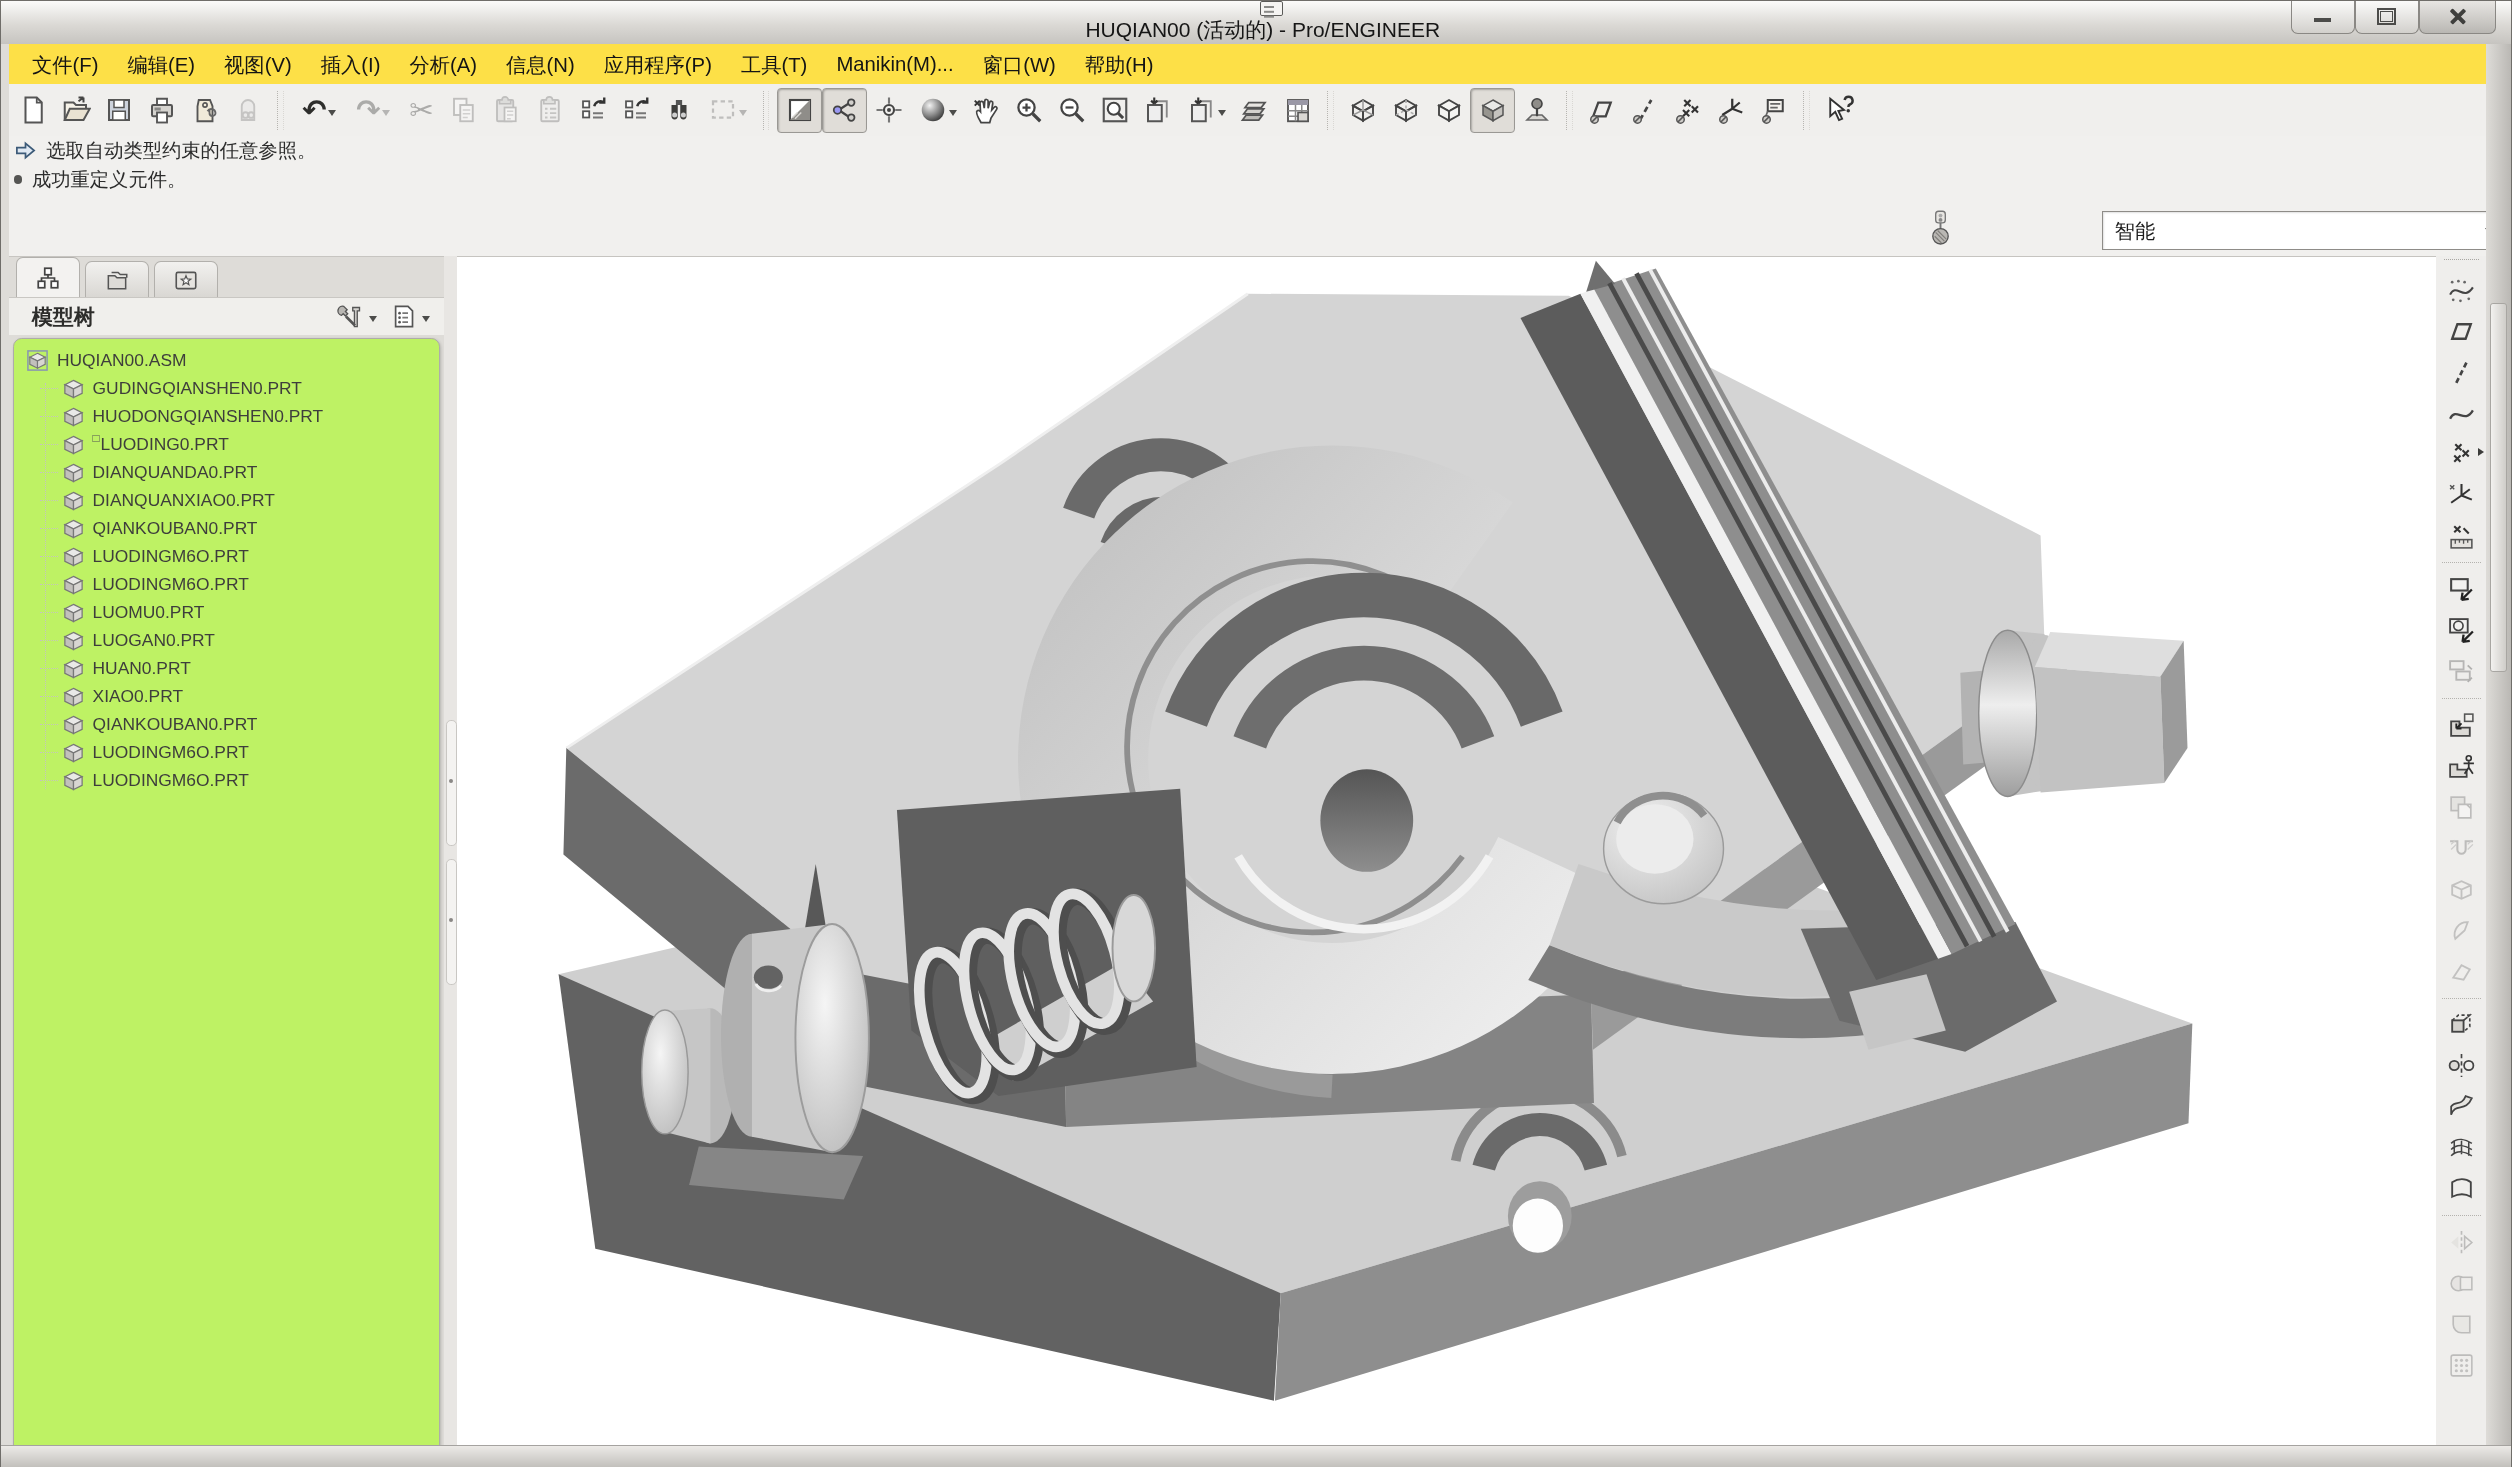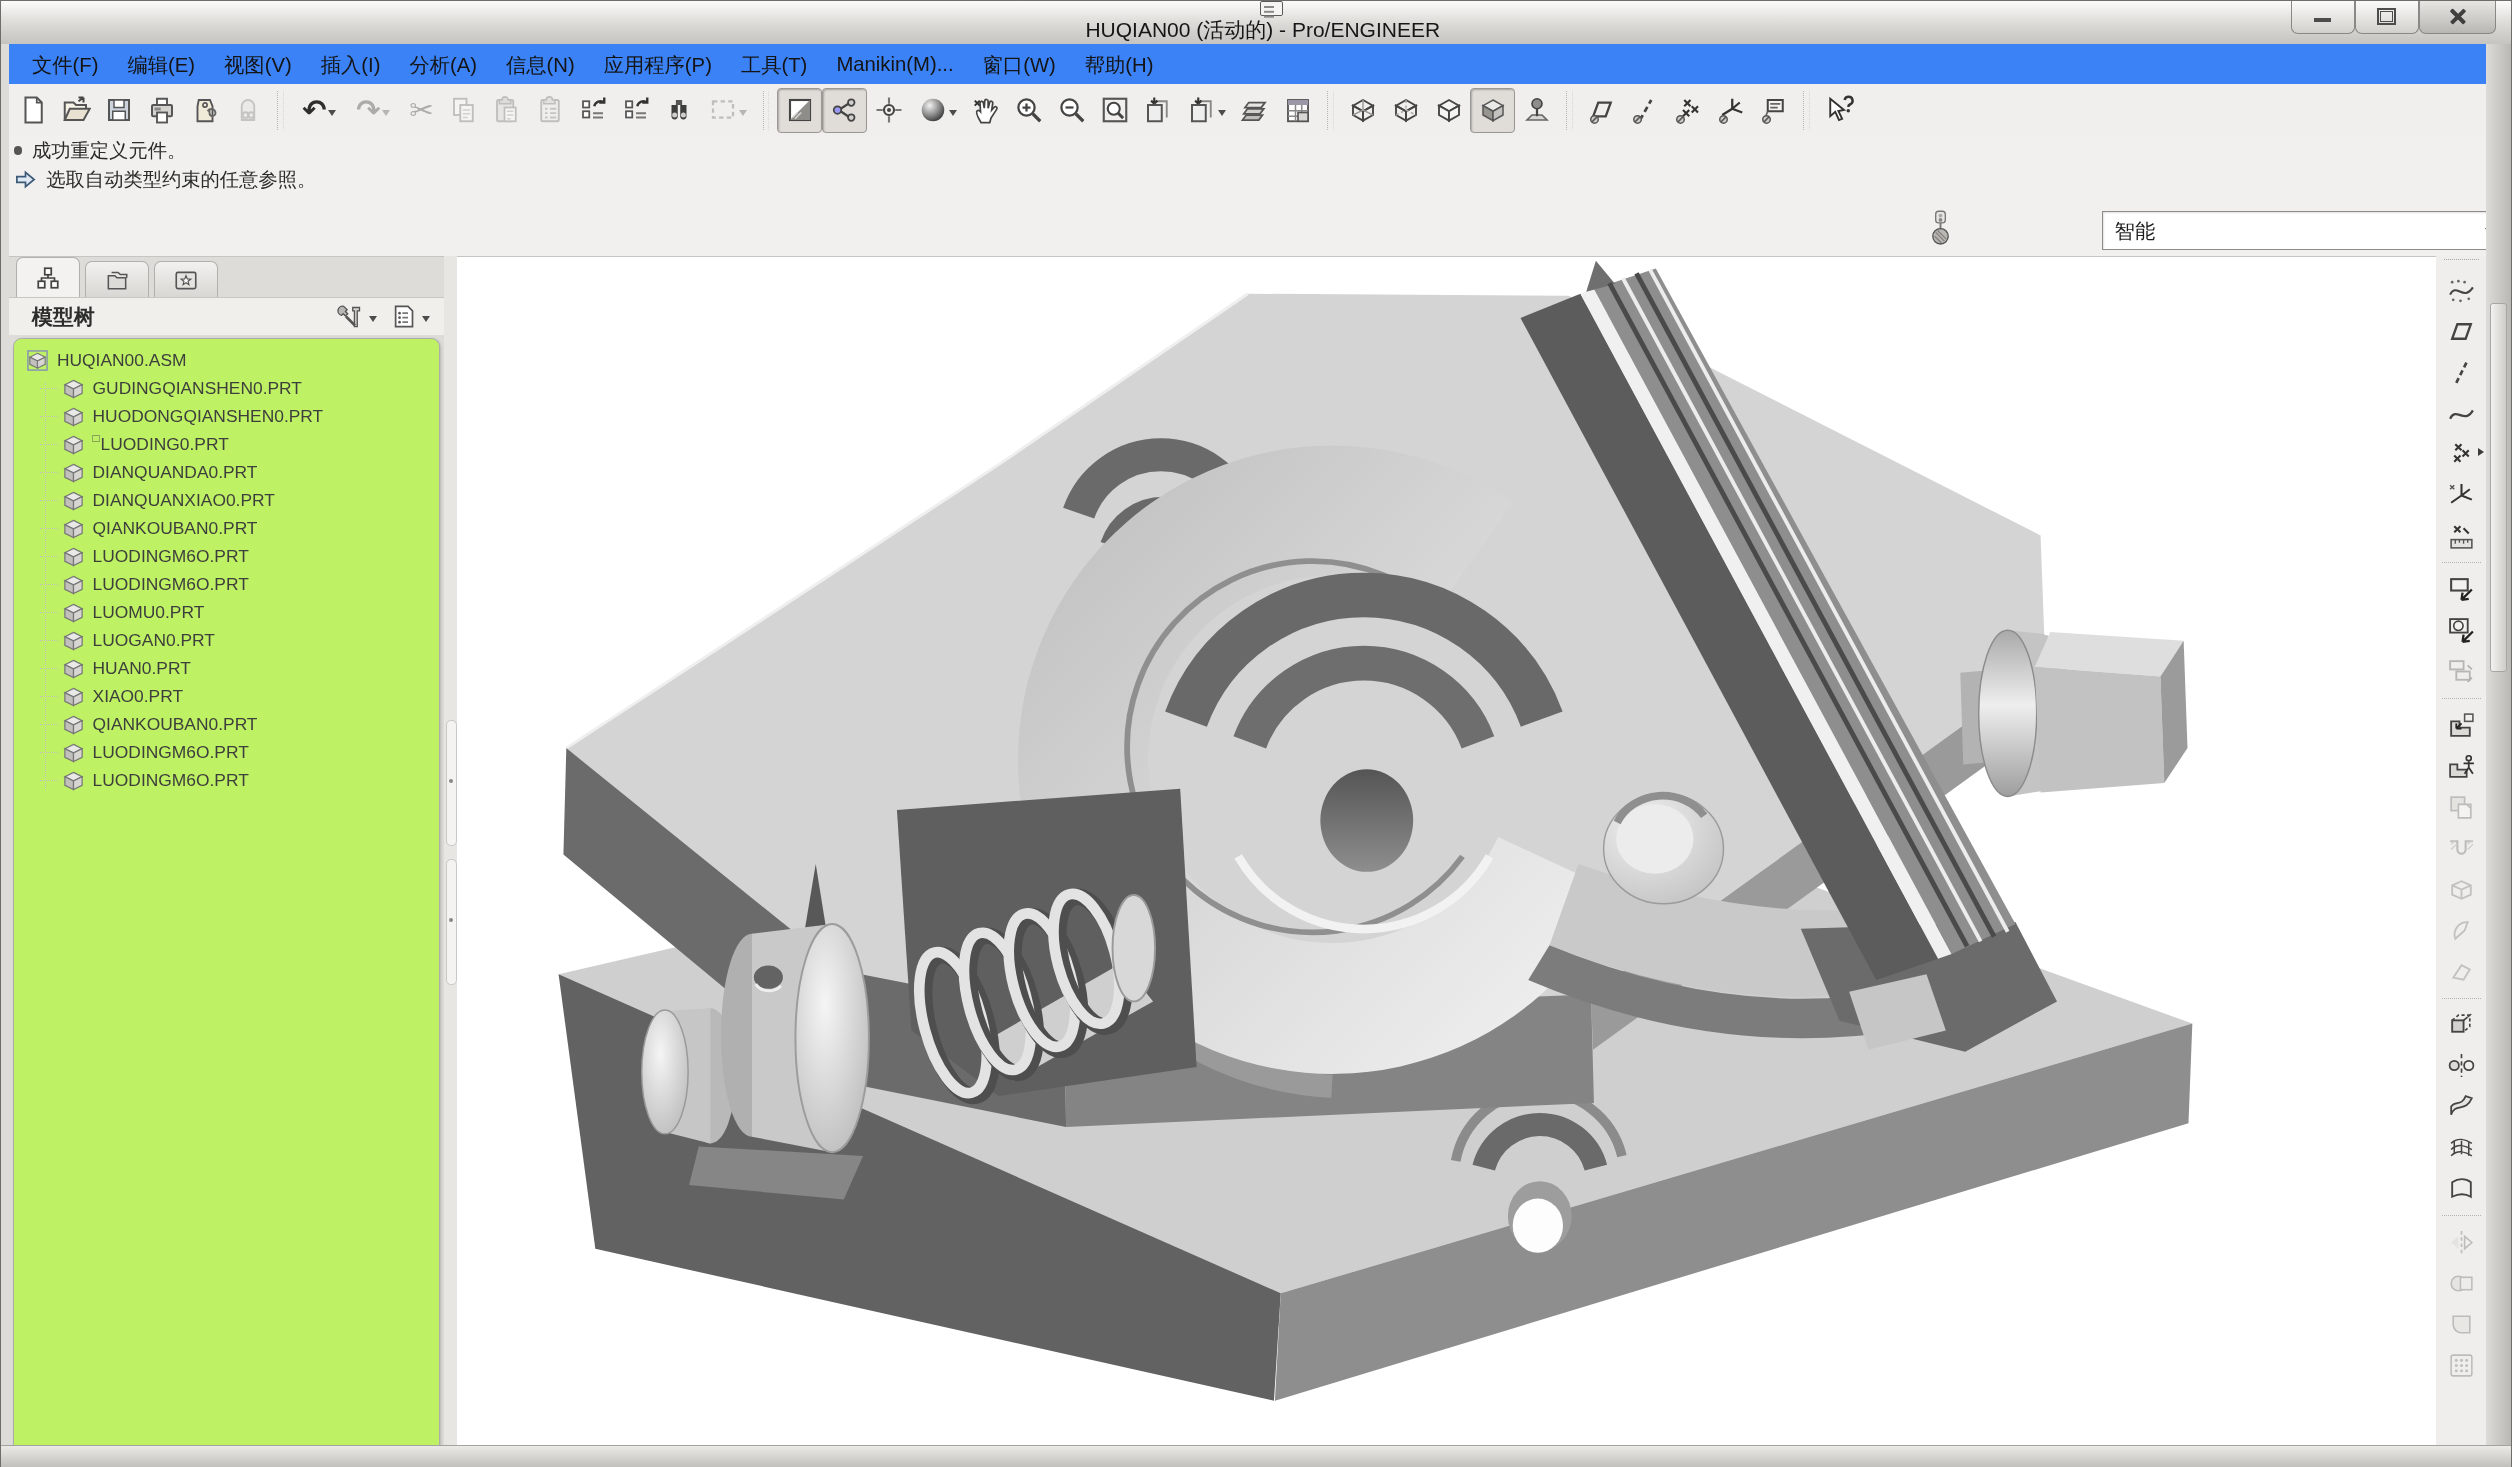--- a/index.html
+++ b/index.html
@@ -21,21 +21,21 @@
     background:linear-gradient(#fcfcfb,#d2d0cc);border-radius:0 0 6.8px 6.8px;
     display:flex;align-items:center;justify-content:center;position:relative;}
   .winbtn.close{width:75px;background:linear-gradient(#e9e7e4,#b9b7b3);}
   .g-min{width:17.4px;height:3.9px;background:#4c4c4a;margin-top:7.7px;}
   .g-restore{width:15.5px;height:12.6px;border:2.9px solid #4c4c4a;position:relative;}
   .g-restore::after{content:"";position:absolute;inset:1px;border:1.9px solid #4c4c4a;}
   .g-close{width:19.3px;height:19.3px;position:relative;}
   .g-close::before,.g-close::after{content:"";position:absolute;left:8.7px;top:0;width:3.9px;height:19.3px;background:#3f3f3d;border-radius:1px;}
   .g-close::before{transform:rotate(45deg);} .g-close::after{transform:rotate(-45deg);}
   
-  .menubar{position:absolute;left:1px;right:1px;top:43px;height:41px;background:#3b82f6;
+  .menubar{position:absolute;left:1px;right:1px;top:43px;height:41px;background:#fde047;
     border-bottom:1px solid #e0deda;display:flex;align-items:center;padding-left:15.5px;}
   .menu-item{font-size:20.3px;color:#141414;padding:4.8px 14.5px;border-radius:2.9px;}
   
   .toolbar{position:absolute;left:1px;right:1px;top:83px;height:52px;background:#f0efed;
     border-bottom:1px solid #d8d6d2;display:flex;align-items:center;padding-left:9.7px;}
   .tsep{width:4.8px;height:39px;border-left:1.9px dotted #b7b5b1;border-right:1.9px dotted #d9d7d3;margin:0 7.7px;}
   .tbtn{width:43px;height:43px;display:flex;align-items:center;justify-content:center;border-radius:3.9px;position:relative;flex:none;}
   .tbtn.pressed{background:#e0ddd8;border:1px solid #9a9894;box-shadow:inset 1px 1px 1.9px rgba(0,0,0,.25);}
   .tbtn.disabled{opacity:.35;filter:grayscale(1);}
   .ic{width:30px;height:30px;display:block;}
@@ -542,28 +542,28 @@
   <span class="tsep"></span>
   <span class="tbtn">
       <svg class="ic" viewBox="0 0 31 31" width="30" height="30">
         <use href="#sy-helpsel"></use>
       </svg>
     </span>
 </div>
 
 <div class="infobar tex">
   <div class="msg-line">
+    <svg width="23" height="23" viewBox="0 0 24 24">
+        <path d="M3,9 h9 V4.5 L21,12 L12,19.5 V15 H3 z" fill="#dfe8f2" stroke="#3c5a78" stroke-width="1.8"></path>
+      </svg>
+    <span>选取自动类型约束的任意参照。</span>
+  </div>
+  <div class="msg-line">
     <span class="bullet"></span>
     <span>成功重定义元件。</span>
-  </div>
-  <div class="msg-line">
-    <svg width="23" height="23" viewBox="0 0 24 24">
-        <path d="M3,9 h9 V4.5 L21,12 L12,19.5 V15 H3 z" fill="#dfe8f2" stroke="#3c5a78" stroke-width="1.8"></path>
-      </svg>
-    <span>选取自动类型约束的任意参照。</span>
   </div>
   <svg class="filter-status" width="25" height="43" viewBox="0 0 26 44">
     <rect x="8" y="2" width="10" height="12" rx="3" fill="#e8e6e2" stroke="#777" stroke-width="1.4"></rect>
     <circle cx="13" cy="6.5" r="2" fill="#aaa"></circle>
       <circle cx="13" cy="11" r="2" fill="#888"></circle>
     <path d="M13,14 v6" stroke="#777" stroke-width="2"></path>
     <circle cx="13" cy="28" r="8" fill="#b9b7b3" stroke="#555" stroke-width="1.4"></circle>
     <path d="M8,24 l9,9 M7,28 l7,7 M10,22 l9,9" stroke="#807e7a" stroke-width="1.2"></path>
   </svg>
   <div class="smart-box">

